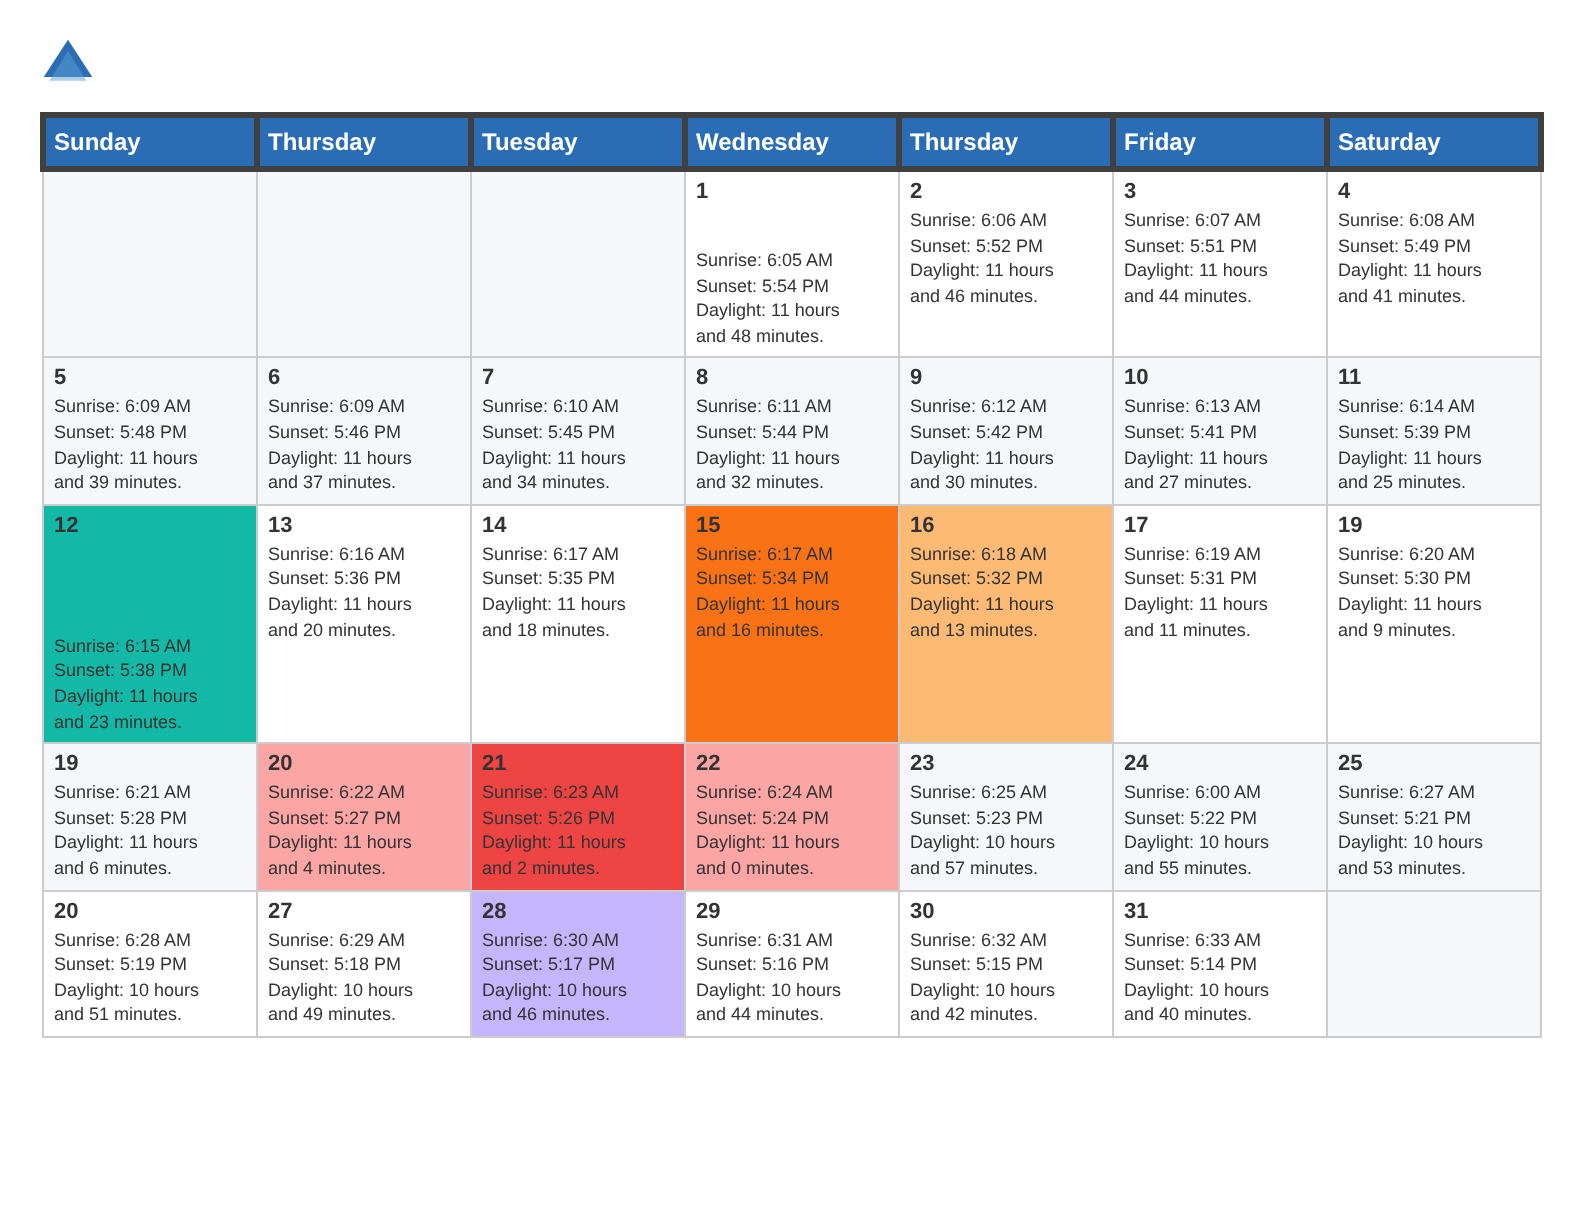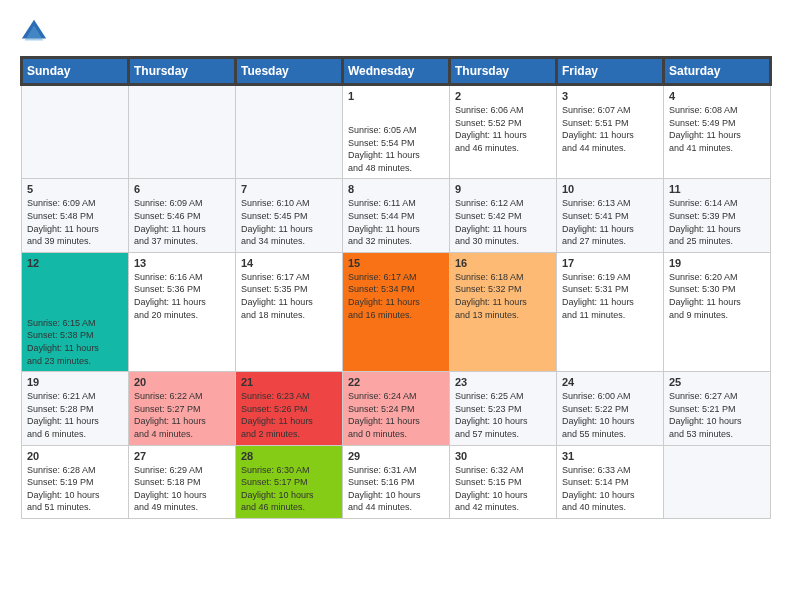--- a/index.html
+++ b/index.html
@@ -331,21 +331,21 @@
 Daylight: 10 hours
 and 51 minutes.</div>
           </td>
           <td style="background: rgb(255, 255, 255);">
             <span class="day-num">27</span>
             <div class="day-info" style="white-space: pre-line;">Sunrise: 6:29 AM
 Sunset: 5:18 PM
 Daylight: 10 hours
 and 49 minutes.</div>
           </td>
-          <td style="background: #84cc16;">
+          <td style="background: #c4b5fd;">
             <span class="day-num">28</span>
             <div class="day-info" style="white-space: pre-line;">Sunrise: 6:30 AM
 Sunset: 5:17 PM
 Daylight: 10 hours
 and 46 minutes.</div>
           </td>
           <td style="background: rgb(255, 255, 255);">
             <span class="day-num">29</span>
             <div class="day-info" style="white-space: pre-line;">Sunrise: 6:31 AM
 Sunset: 5:16 PM

